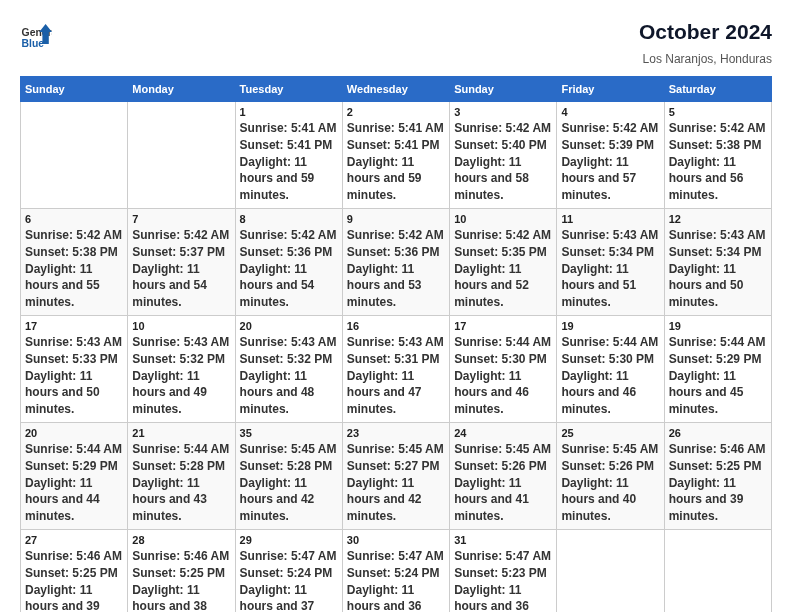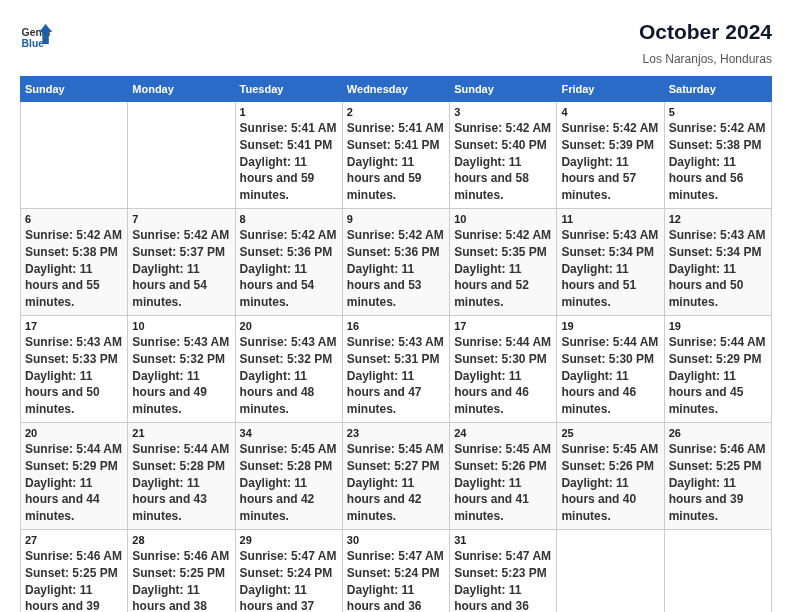--- a/index.html
+++ b/index.html
@@ -195,21 +195,21 @@
       <tr>
         <td>
           <div class="day-number">20</div>
           <div class="day-info">Sunrise: 5:44 AM<br>Sunset: 5:29 PM<br>Daylight: 11 hours and 44 minutes.</div>
         </td>
         <td>
           <div class="day-number">21</div>
           <div class="day-info">Sunrise: 5:44 AM<br>Sunset: 5:28 PM<br>Daylight: 11 hours and 43 minutes.</div>
         </td>
         <td>
-          <div class="day-number">34</div>
+          <div class="day-number">35</div>
           <div class="day-info">Sunrise: 5:45 AM<br>Sunset: 5:28 PM<br>Daylight: 11 hours and 42 minutes.</div>
         </td>
         <td>
           <div class="day-number">23</div>
           <div class="day-info">Sunrise: 5:45 AM<br>Sunset: 5:27 PM<br>Daylight: 11 hours and 42 minutes.</div>
         </td>
         <td>
           <div class="day-number">24</div>
           <div class="day-info">Sunrise: 5:45 AM<br>Sunset: 5:26 PM<br>Daylight: 11 hours and 41 minutes.</div>
         </td>

